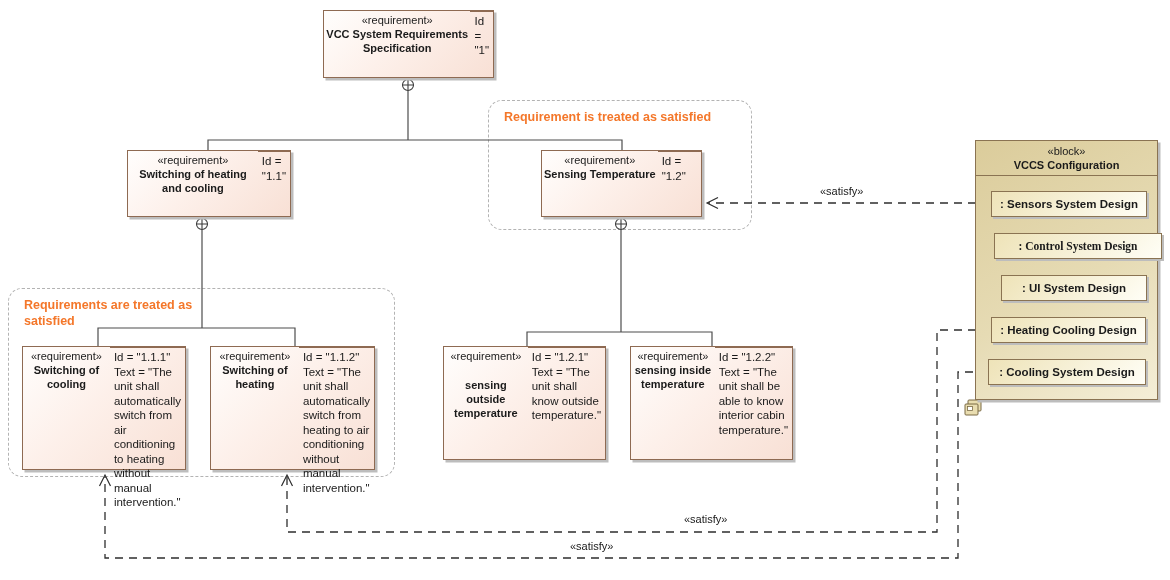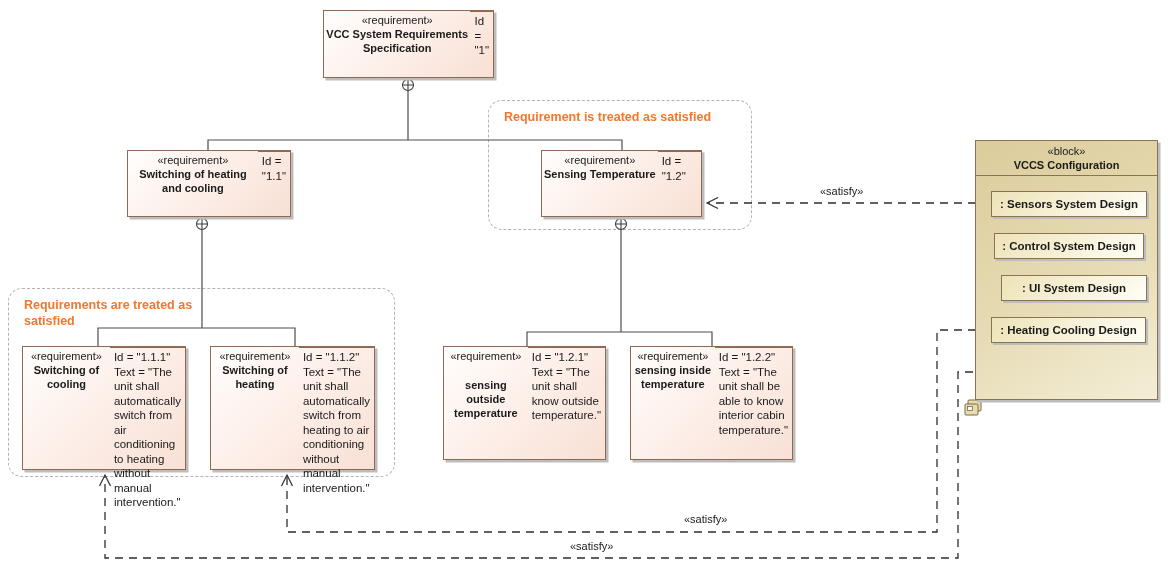--- a/index.html
+++ b/index.html
@@ -189,22 +189,23 @@
       <div>Text = "The unit shall be able to know interior cabin temperature."</div>
     </div>
   </div>
 
   <div class="block">
     <div class="bhead">
       <div class="stereo">«block»</div>
       <div class="rname">VCCS Configuration</div>
     </div>
     <div class="part" style="left:15px;top:50px;width:156px;">: Sensors System Design</div>
-    <div class="part" style="left:18px;top:92px;width:150px;">: Control System Design</div>
+    <div class="part" style="left:18px;top:92px;width:168px;font-family:Liberation Serif, serif;">: Control System Design</div>
     <div class="part" style="left:25px;top:134px;width:146px;">: UI System Design</div>
     <div class="part" style="left:15px;top:176px;width:155px;">: Heating Cooling Design</div>
+    <div class="part" style="left:12px;top:218px;width:158px;">: Cooling System Design</div>
   </div>
 
   <span class="satisfy-label" style="left:820px;top:185px;">«satisfy»</span>
   <span class="satisfy-label" style="left:684px;top:513px;">«satisfy»</span>
   <span class="satisfy-label" style="left:570px;top:540px;">«satisfy»</span>
 
 </div>
 
 </body></html>

